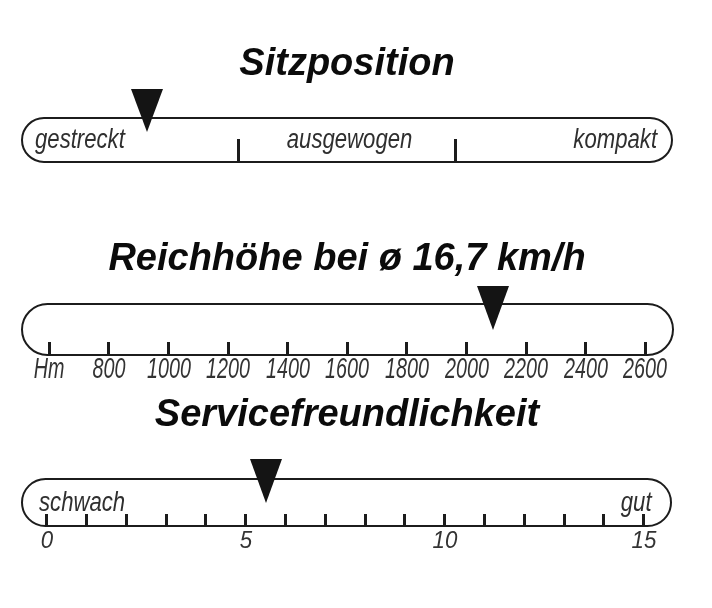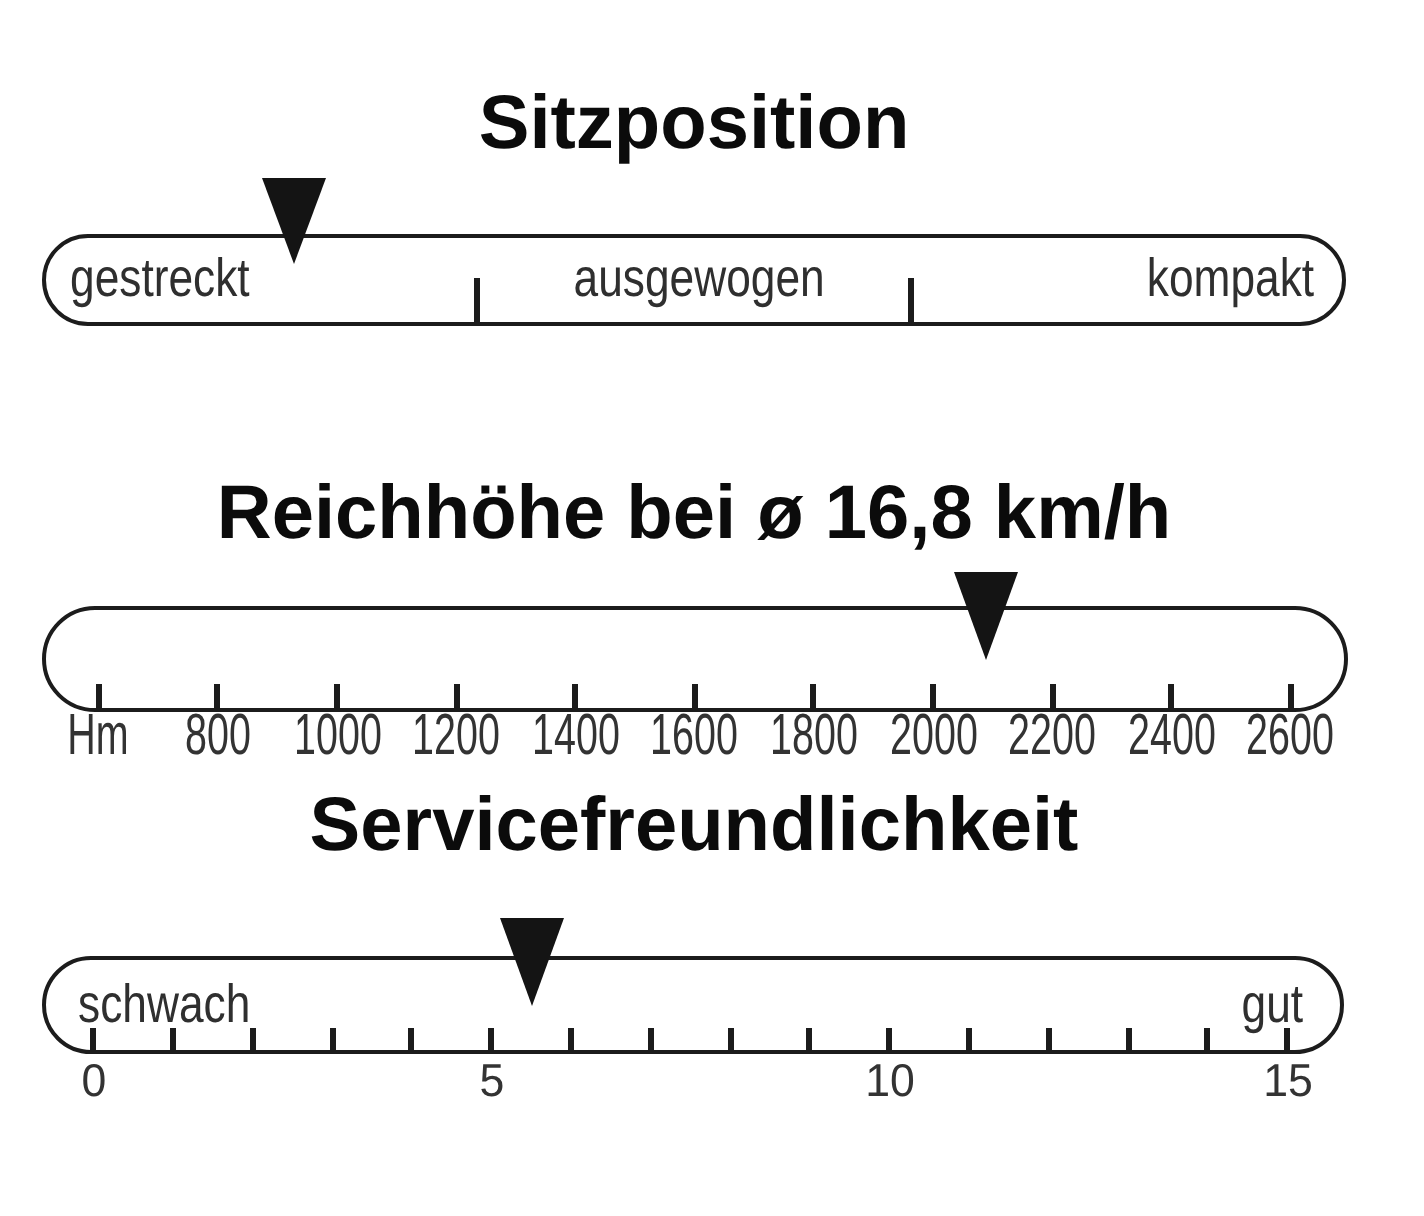--- a/index.html
+++ b/index.html
@@ -1,18 +1,19 @@
 <!DOCTYPE html>
 <html><head>
 <meta charset="utf-8">
 <style>
   html,body{margin:0;padding:0;background:#fff;}
   #canvas{
     position:relative;width:712px;height:608px;background:#ffffff;overflow:hidden;
     font-family:"Liberation Sans", sans-serif;
+    font-style:italic;
   }
   .title{
     position:absolute;left:21px;width:652px;text-align:center;
     font-size:38px;font-weight:bold;line-height:1;color:#0b0b0b;
     white-space:nowrap;
   }
   .pill{
     position:absolute;border:2px solid #1c1c1c;border-radius:999px;background:#ffffff;
     box-sizing:border-box;
   }
@@ -55,21 +56,21 @@
         <span class="inlabel o-left">gestreckt</span>
         <span class="inlabel o-center">ausgewogen</span>
         <span class="inlabel o-right">kompakt</span>
       </div>
     <div class="divider" style="left: 214.478px; height: 22px;"></div>
         <div class="divider" style="left: 430.522px; height: 22px;"></div>
       </div>
   </section>
 
   <section>
-    <div class="title" style="top:238px">Reichhöhe bei ø 16,8 km/h</div>
+    <div class="title" style="top:238px">Reichhöhe bei ø 16,7 km/h</div>
     <div class="marker" id="marker-1" style="left: 476.394px; top: 286px;">
       <svg width="34" height="44" viewBox="0 0 34 44">
           <polygon points="1,0 33,0 17,44" fill="currentColor"></polygon>
         </svg>
     </div>
     <div class="pill" id="pill-1" style="left:21px;top:303px;width:653px;height:53px">
         <div class="tick" style="left: 24.8px; height: 12px;"></div>
         <div class="tick" style="left: 84.41px; height: 12px;"></div>
         <div class="tick" style="left: 144.02px; height: 12px;"></div>
         <div class="tick" style="left: 203.63px; height: 12px;"></div>

